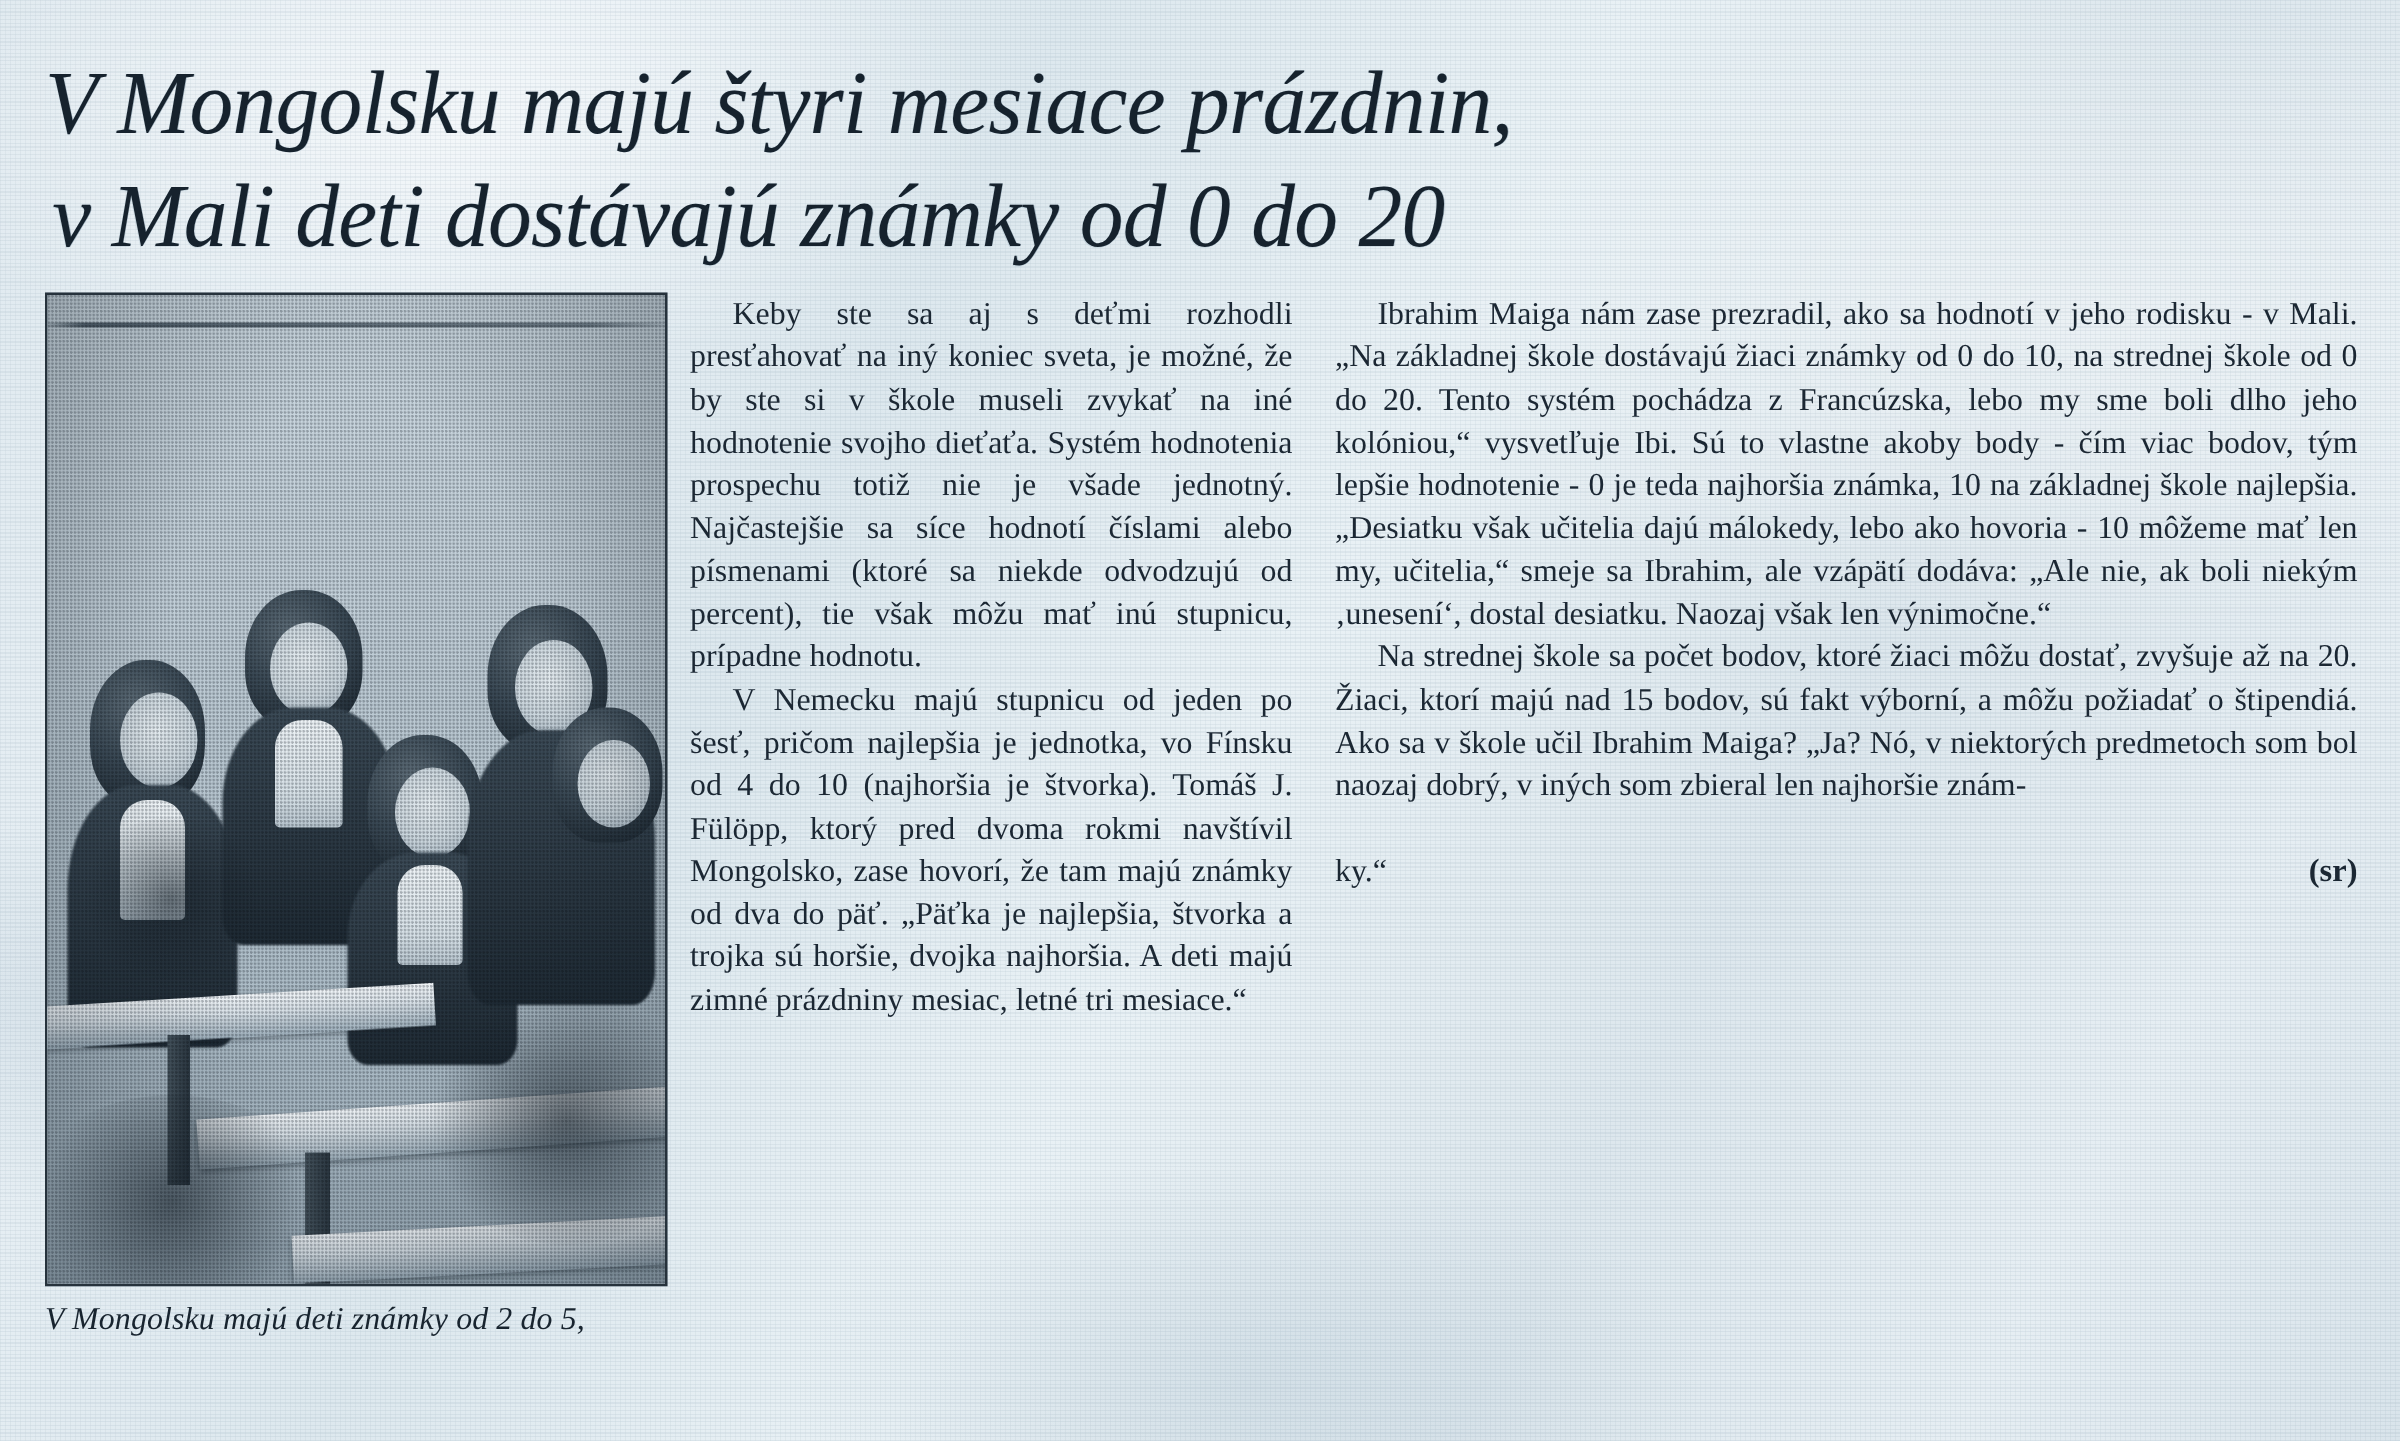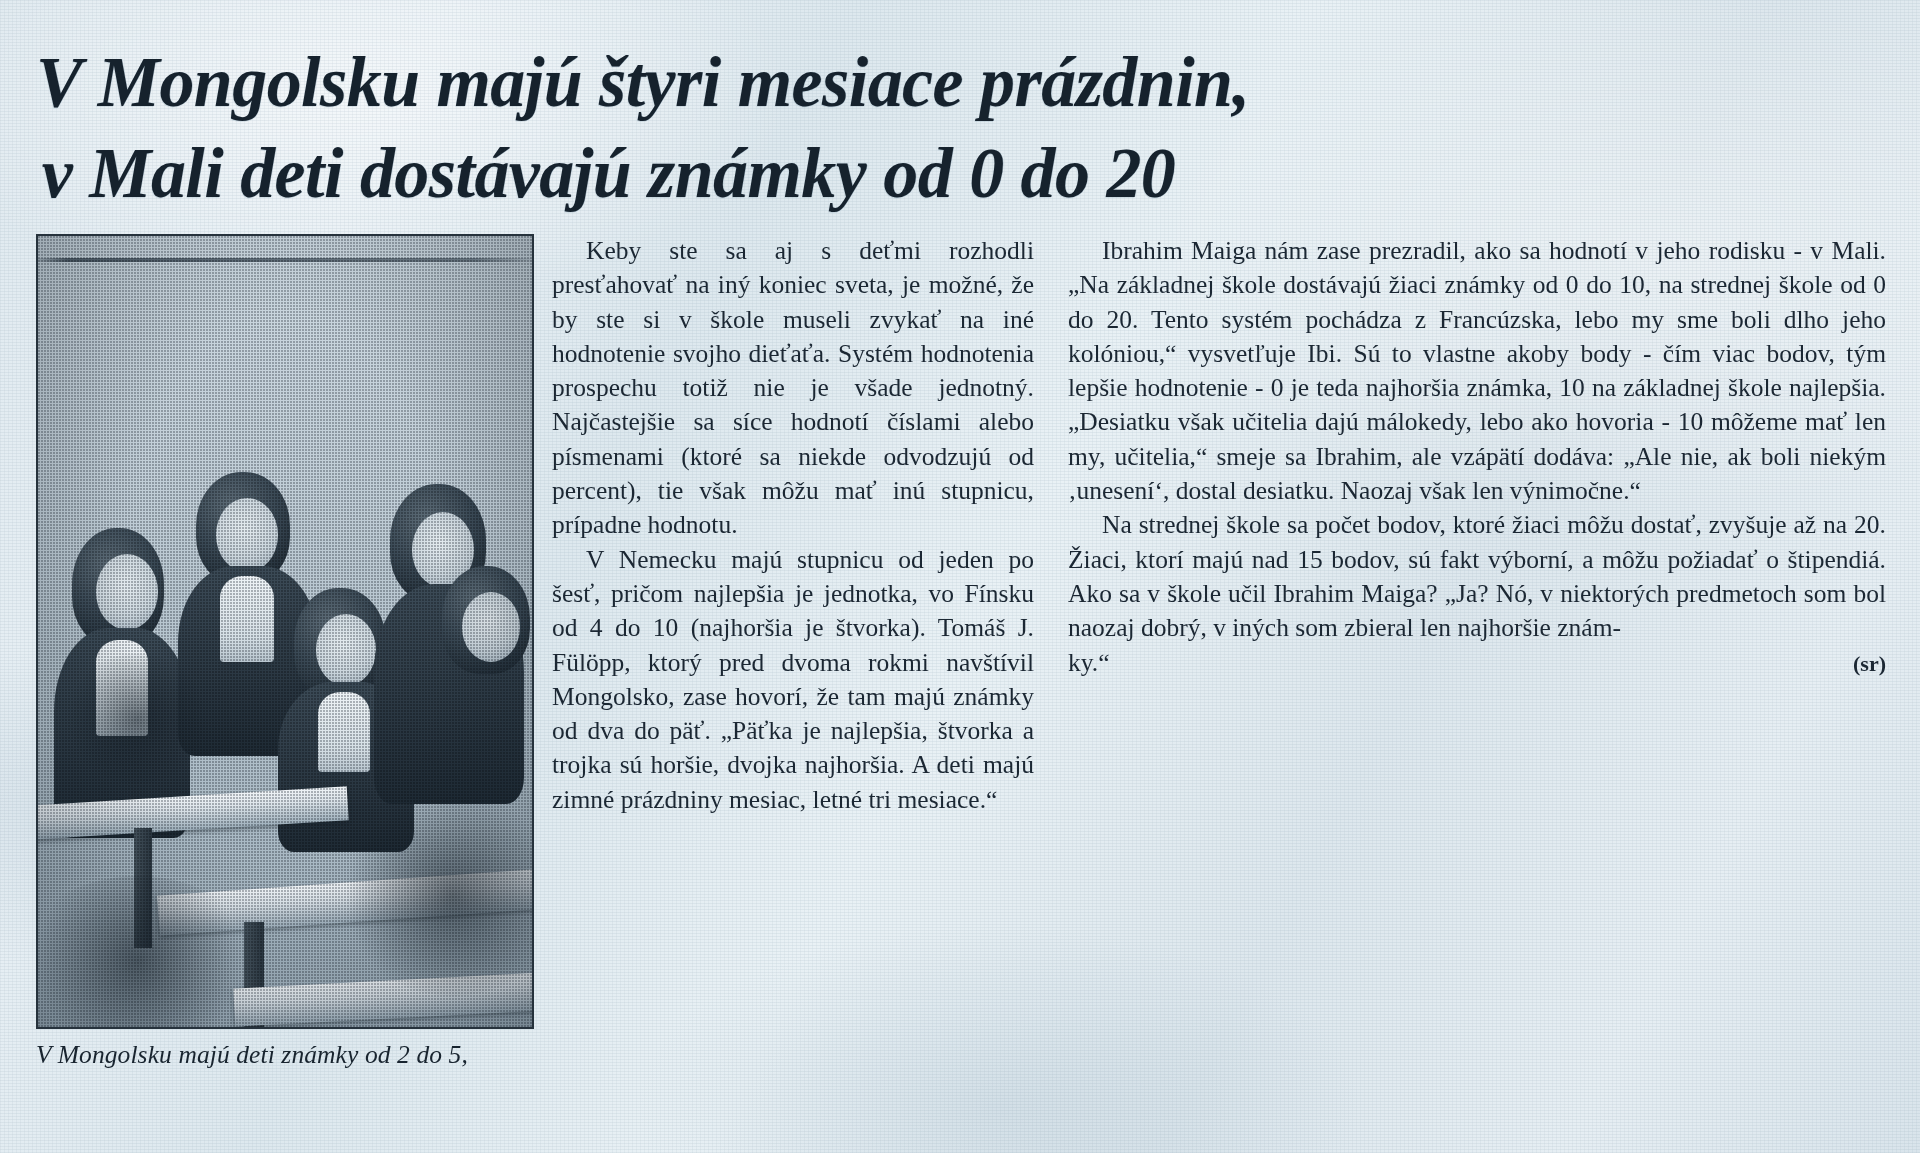--- a/index.html
+++ b/index.html
@@ -47,21 +47,21 @@
   }
 
   
   .headline {
     position: absolute;
     left: 36px;
     top: 16px;
     width: 1600px;
     z-index: 5;
     font-family: "Liberation Serif", "DejaVu Serif", serif;
-    font-weight: 700;
+    font-weight: 400;
     font-style: italic;
     color: #16222d;
     letter-spacing: -0.5px;
   }
   .headline .hl-line {
     display: block;
     font-size: 72px;
     line-height: 1.26;
     white-space: nowrap;
     transform: scaleX(0.97);
@@ -199,29 +199,30 @@
     margin: 0;
     text-indent: 34px;
   }
   .col-2 { left: 552px; width: 482px; }
   .col-3 { left: 1068px; width: 818px; }
 
   .col-3 .sig {
     display: block;
     text-align: right;
     font-weight: 700;
-    font-size: 22px;
+    font-size: 26px;
     text-indent: 0;
     margin-top: -33px;
   }
   .col-3 .last-line-row {
     display: flex;
     justify-content: space-between;
     align-items: baseline;
     text-indent: 0;
+    margin-top: 34px;
   }
 </style>
 </head>
 <body>
 
 <div class="page">
 
   <h1 class="headline">
     <span class="hl-line">V Mongolsku majú štyri mesiace prázdnin,</span>
     <span class="hl-line second">v Mali deti dostávajú známky od 0 do 20</span>

